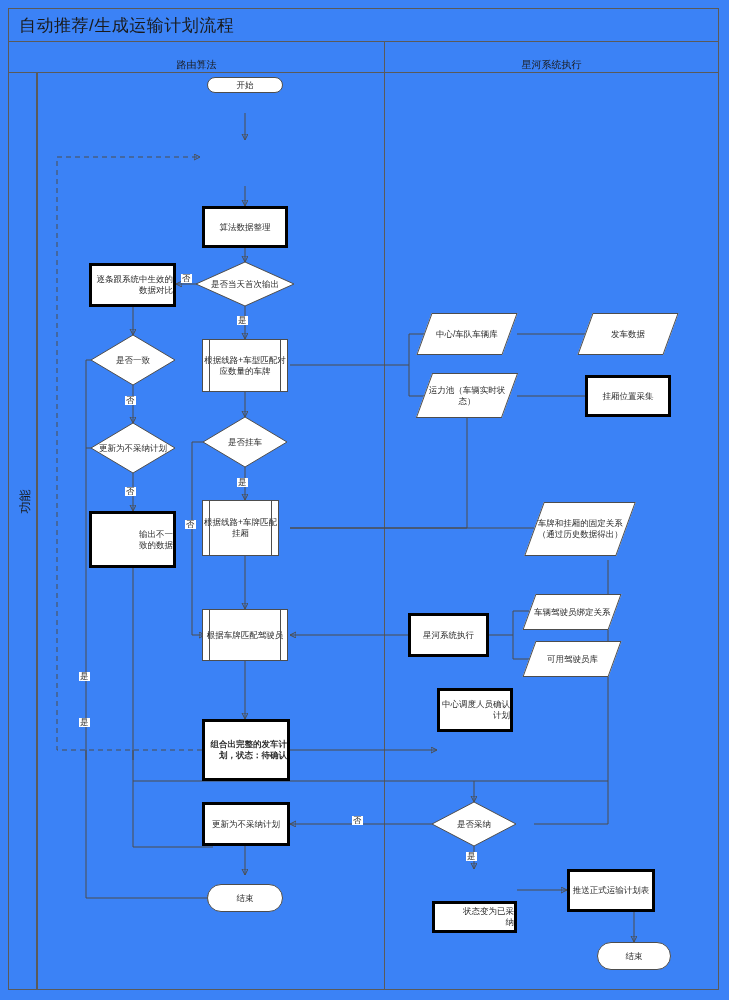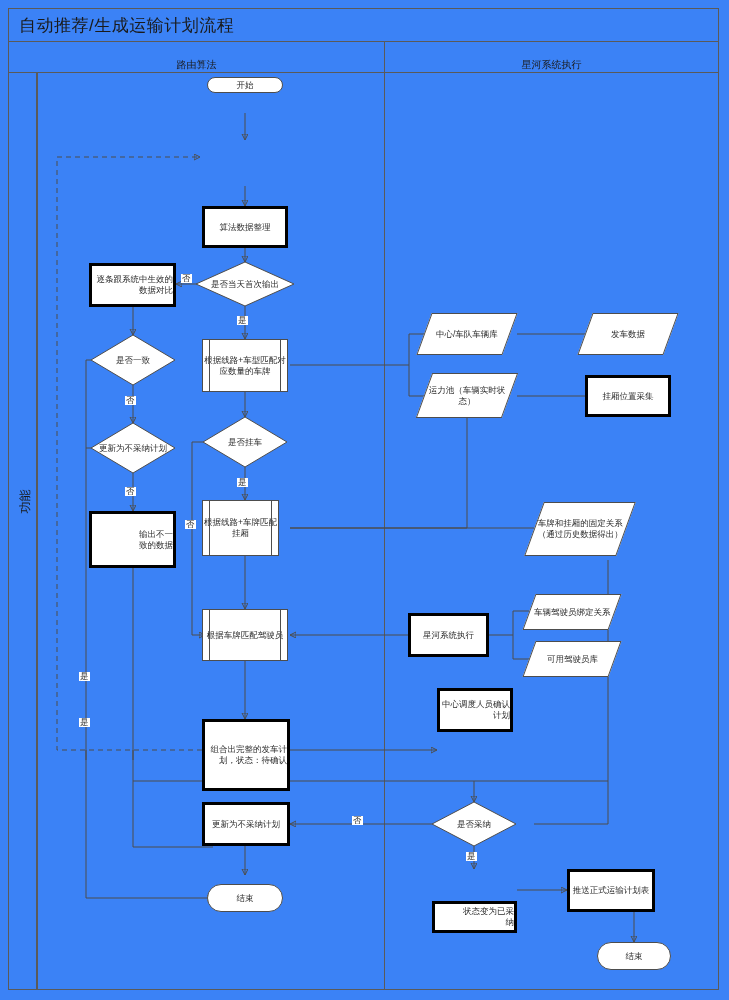--- a/index.html
+++ b/index.html
@@ -223,21 +223,21 @@
   </div>
 
   <div class="node predef" style="left:202px;top:500px;width:77px;height:56px;">
     <span>根据线路+车牌匹配挂厢</span>
   </div>
 
   <div class="node predef" style="left:202px;top:609px;width:86px;height:52px;">
     <span>根据车牌匹配驾驶员</span>
   </div>
 
-  <div class="node proc" style="left:202px;top:719px;width:88px;height:72px;">
+  <div class="node proc" style="left:202px;top:719px;width:88px;height:62px;font-weight:bold;">
     <span>组合出完整的发车计划，状态：待确认</span>
   </div>
 
   <div class="node proc" style="left:202px;top:802px;width:88px;height:44px;">
     <span>更新为不采纳计划</span>
   </div>
 
   <div class="node term" style="left:207px;top:884px;width:76px;height:28px;">
     <span>结束</span>
   </div>

